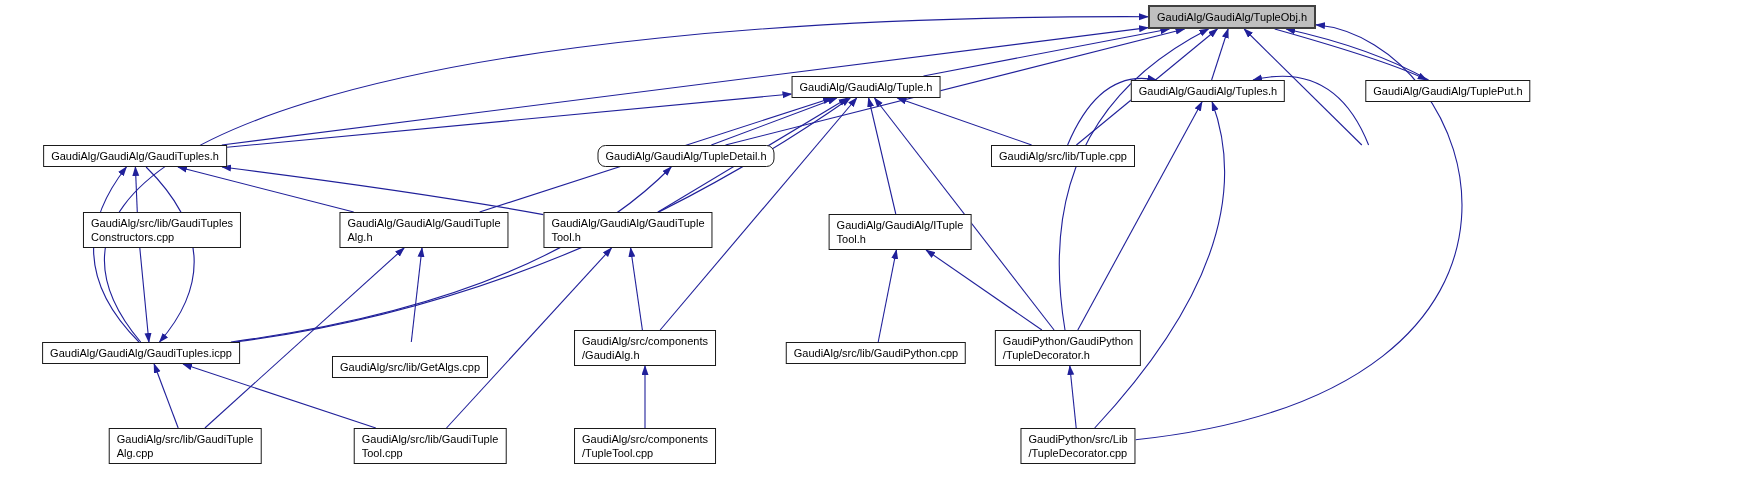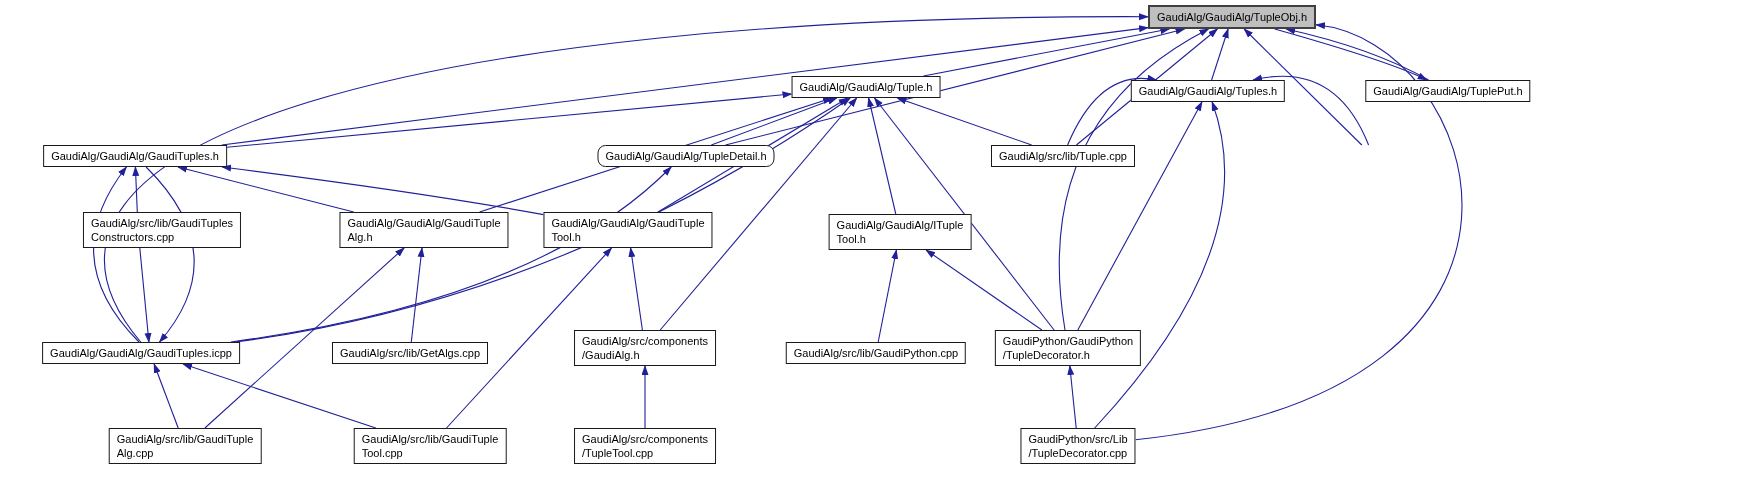--- a/index.html
+++ b/index.html
@@ -128,21 +128,21 @@
       <div class="gline">GaudiAlg/GaudiAlg/GaudiTuple</div>
       <div class="gline">Tool.h</div>
     </div>
     <div class="gnode" style="left: 900px; top: 214px;">
       <div class="gline">GaudiAlg/GaudiAlg/ITuple</div>
       <div class="gline">Tool.h</div>
     </div>
     <div class="gnode" style="left: 141px; top: 342px;">
       <div class="gline">GaudiAlg/GaudiAlg/GaudiTuples.icpp</div>
     </div>
-    <div class="gnode" style="left: 410px; top: 342px;">
+    <div class="gnode" style="left: 410px; top: 356px;">
       <div class="gline">GaudiAlg/src/lib/GetAlgs.cpp</div>
     </div>
     <div class="gnode" style="left: 645px; top: 330px;">
       <div class="gline">GaudiAlg/src/components</div>
       <div class="gline">/GaudiAlg.h</div>
     </div>
     <div class="gnode" style="left: 876px; top: 342px;">
       <div class="gline">GaudiAlg/src/lib/GaudiPython.cpp</div>
     </div>
     <div class="gnode" style="left: 1068px; top: 330px;">

